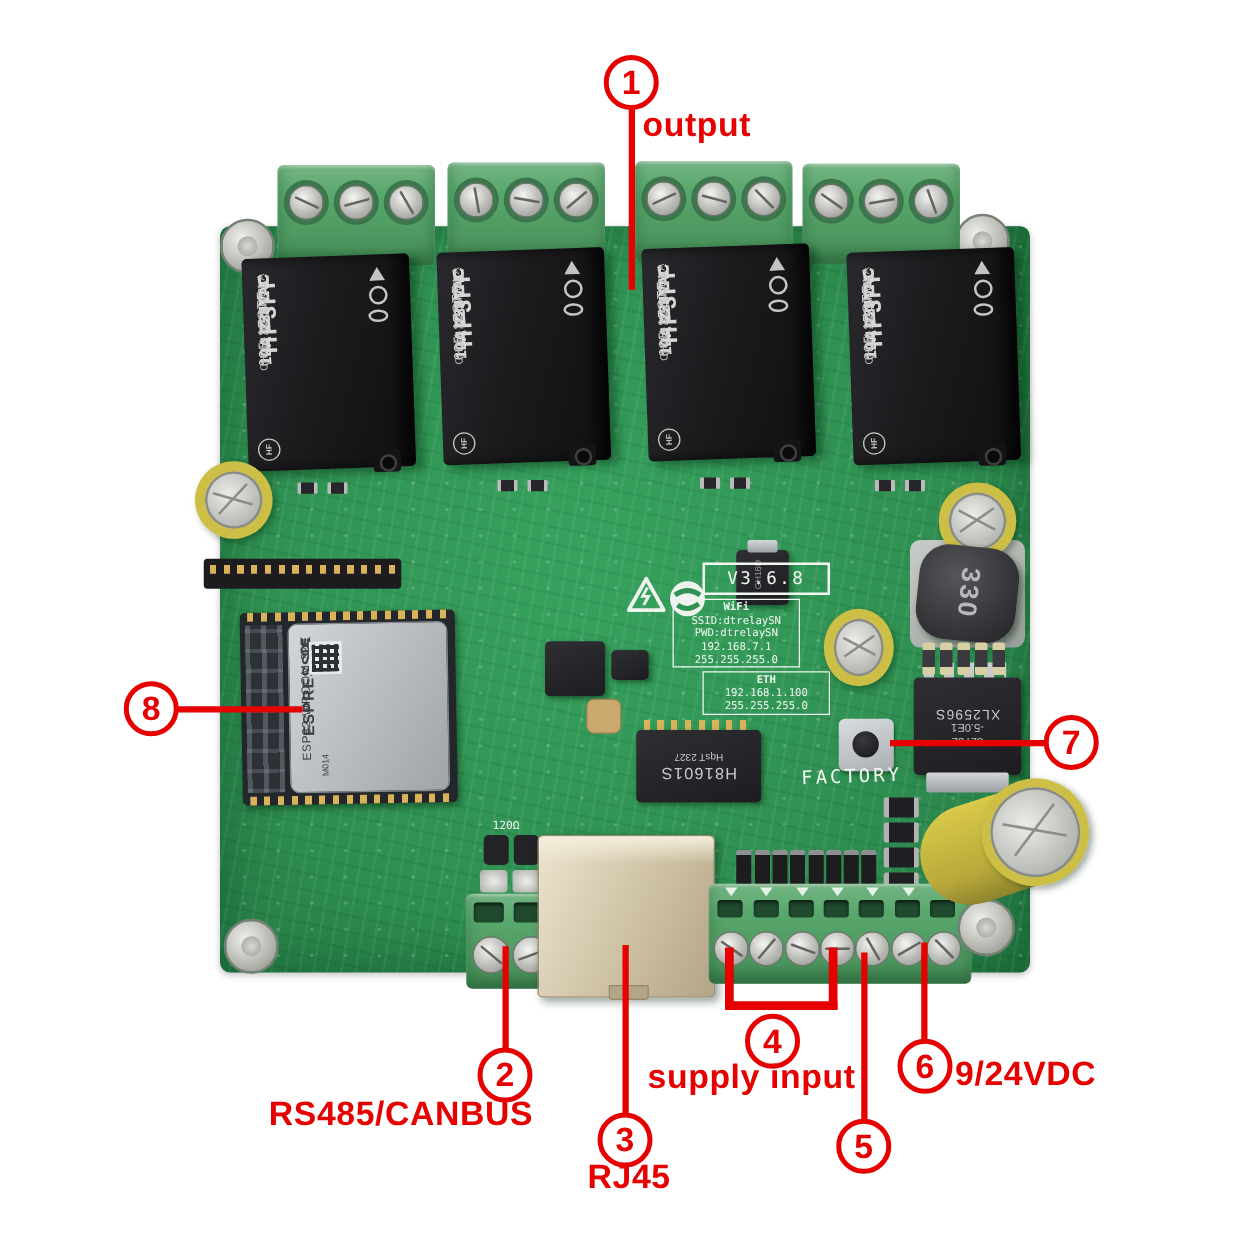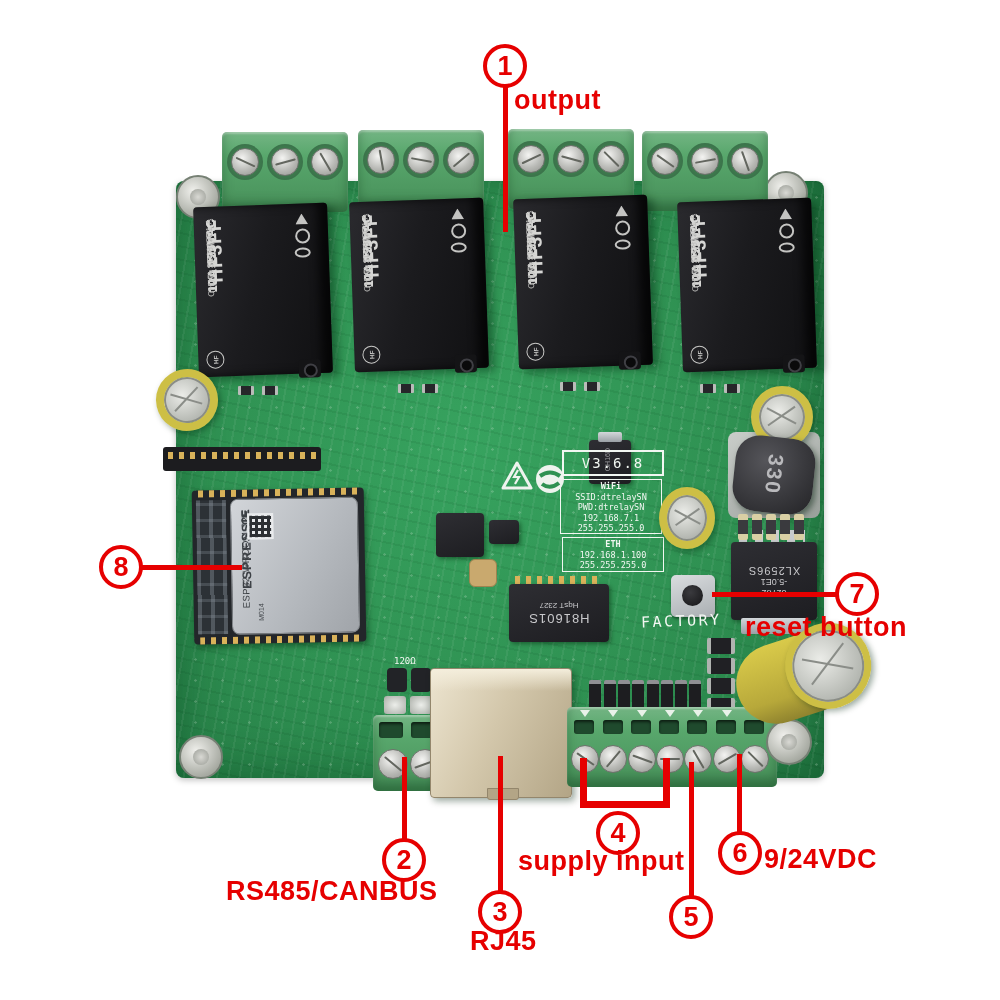--- a/index.html
+++ b/index.html
@@ -343,21 +343,21 @@
       <span style="position:static;font-size:13px;letter-spacing:1px">H81601S</span>
       <span style="position:static;font-size:8px">HqsT 2327</span>
     </div>
   </div>
   <div class="chip" style="left:589px;top:440px;width:42px;height:44px;z-index:2">
     <div style="left:9px;top:-8px;width:24px;height:10px;background:linear-gradient(#d3d7da,#9aa0a5);border-radius:2px"></div>
     <span class="vt" style="left:15px;top:8px;font-size:7px;color:#9a9a9e">GH16D</span>
   </div>
 
   <div class="sbox" style="left:562px;top:450px;width:102px;height:26px;z-index:2;font-size:14px;line-height:22px;letter-spacing:2px">V3.6.8</div>
-  <div class="sbox" style="left:560px;top:479px;width:102px;height:55px;z-index:2;border-width:1.5px;font-size:8.5px;line-height:10.5px;padding-top:1px">
+  <div class="sbox" style="left:538px;top:479px;width:102px;height:55px;z-index:2;border-width:1.5px;font-size:8.5px;line-height:10.5px;padding-top:1px">
     <div style="position:static;font-weight:700">WiFi</div>
     <div style="position:static">SSID:dtrelaySN</div>
     <div style="position:static">PWD:dtrelaySN</div>
     <div style="position:static">192.168.7.1</div>
     <div style="position:static">255.255.255.0</div>
   </div>
   <div class="sbox" style="left:562px;top:537px;width:102px;height:35px;z-index:2;border-width:1.5px;font-size:8.5px;line-height:10.5px;padding-top:1px">
     <div style="position:static;font-weight:700">ETH</div>
     <div style="position:static">192.168.1.100</div>
     <div style="position:static">255.255.255.0</div>
@@ -447,37 +447,36 @@
   </div>
 
   <div class="silk" style="left:762px;top:694px;font-size:11px;letter-spacing:1px;transform:rotate(-14deg);z-index:3">CHA_</div>
 
   <div class="rline" style="left:503px;top:86px;width:5px;height:146px"></div>
   <div class="cnum" style="left:483px;top:44px">1</div>
   <div class="rlabel" style="left:514px;top:85px">output</div>
 
   <div class="rline" style="left:402px;top:757px;width:5px;height:82px"></div>
   <div class="cnum" style="left:382px;top:838px">2</div>
-  <div class="rlabel" style="left:226px;top:876px">RS485/CANBUS</div>
+  <div class="rlabel" style="left:215px;top:876px">RS485/CANBUS</div>
 
   <div class="rline" style="left:498px;top:756px;width:5px;height:135px"></div>
   <div class="cnum" style="left:478px;top:890px">3</div>
   <div class="rlabel" style="left:470px;top:926px">RJ45</div>
 
   <div class="bracket" style="left:580px;top:758px;width:90px;height:50px"></div>
   <div class="cnum" style="left:596px;top:811px">4</div>
   <div class="rlabel" style="left:518px;top:846px">supply input</div>
 
   <div class="rline" style="left:689px;top:762px;width:5px;height:134px"></div>
   <div class="cnum" style="left:669px;top:895px">5</div>
 
   <div class="rline" style="left:737px;top:754px;width:5px;height:78px"></div>
   <div class="cnum" style="left:718px;top:831px">6</div>
   <div class="rlabel" style="left:764px;top:844px">9/24VDC</div>
 
   <div class="rline" style="left:712px;top:592px;width:124px;height:5px"></div>
   <div class="cnum" style="left:835px;top:572px">7</div>
-  <div class="rlabel" style="left:745px;top:612px">reset button</div>
 
   <div class="rline" style="left:142px;top:565px;width:100px;height:5px"></div>
   <div class="cnum" style="left:99px;top:545px">8</div>
 
 </div>
 
 </body></html>

